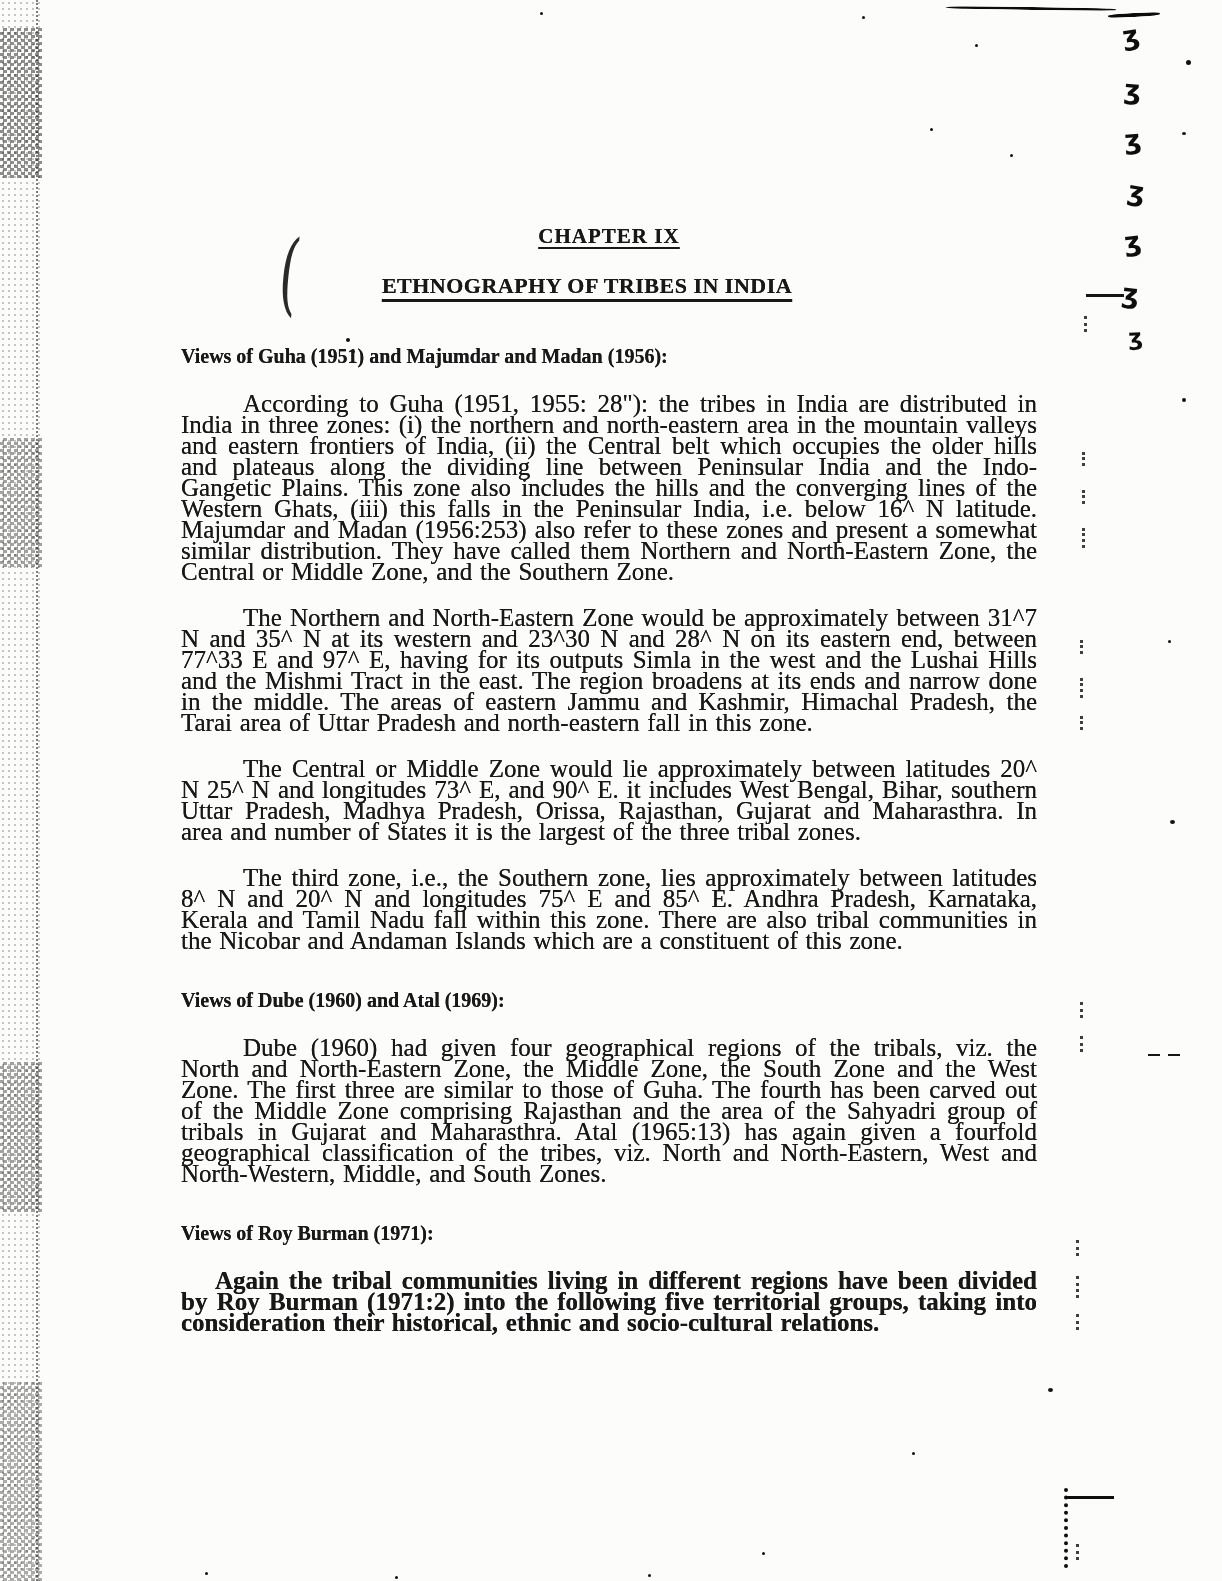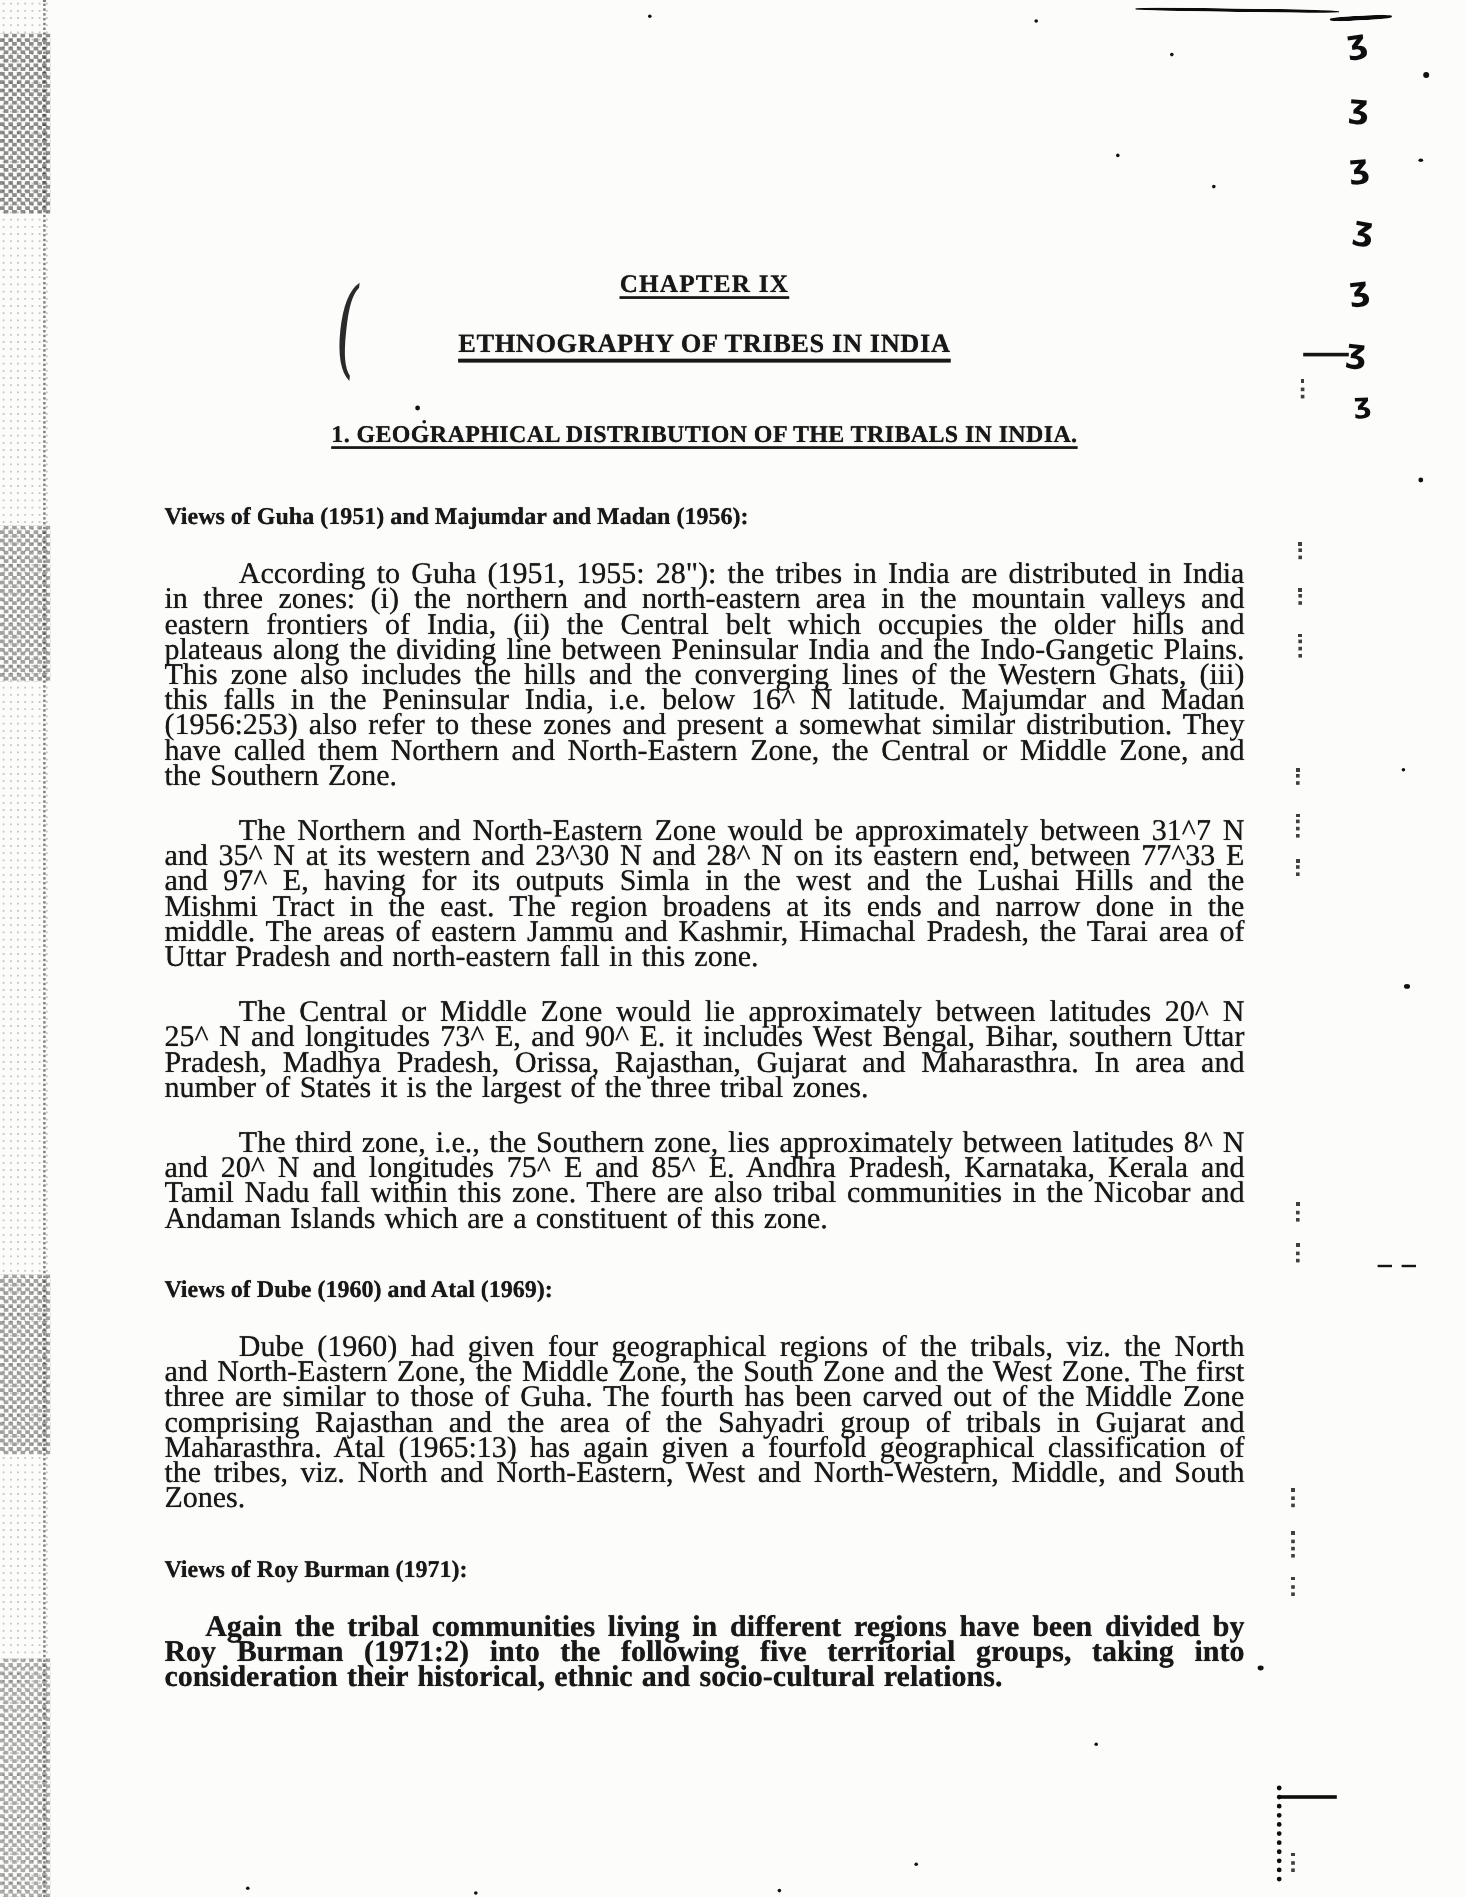--- a/index.html
+++ b/index.html
@@ -14,21 +14,21 @@
     color: #181818;
   }
 
   
   .content {
     position: absolute;
     left: 137px;
     top: 224px;
     width: 900px;
   }
-  .content * { text-shadow: 0 0 0.6px rgba(10,10,10,0.85); }
+  .content * { text-shadow: 0 0 0.6px rgba(10,10,10,0.85); margin-left: 44px; }
 
   .chapter-label {
     text-align: center;
     font-weight: bold;
     font-size: 21px;
     letter-spacing: 1px;
     text-decoration: underline;
     text-decoration-thickness: 2px;
     text-underline-offset: 4px;
   }
@@ -177,21 +177,20 @@
   <div class="speckle" style="left:1048px;top:1388px;width:5px;height:4px;"></div>
   <div class="speckle" style="left:912px;top:1452px;width:3px;height:3px;"></div>
   <div class="speckle" style="left:205px;top:1572px;width:3px;height:3px;"></div>
   <div class="speckle" style="left:395px;top:1576px;width:3px;height:3px;"></div>
   <div class="speckle" style="left:648px;top:1574px;width:3px;height:3px;"></div>
   <div class="speckle" style="left:762px;top:1552px;width:3px;height:3px;"></div>
 
   <main class="content">
     <div class="chapter-label">CHAPTER IX</div>
     <h1 class="doc-title">ETHNOGRAPHY OF TRIBES IN INDIA</h1>
-    <h2 class="section-heading">1.  GEOGRAPHICAL DISTRIBUTION OF THE TRIBALS IN INDIA.</h2>
 
     <section>
       <h3 class="sub-heading">Views of Guha (1951) and Majumdar and Madan (1956):</h3>
       <p class="para">According to Guha (1951, 1955: 28"): the tribes in India are distributed in India in three zones: (i) the northern and north-eastern area in the mountain valleys and eastern frontiers of India, (ii) the Central belt which occupies the older hills and plateaus along the dividing line between Peninsular India and the Indo-Gangetic Plains. This zone also includes the hills and the converging lines of the Western Ghats, (iii) this falls in the Peninsular India, i.e. below 16^ N latitude. Majumdar and Madan (1956:253) also refer to these zones and present a somewhat similar distribution. They have called them Northern and North-Eastern Zone, the Central or Middle Zone, and the Southern Zone.</p>
       <p class="para">The Northern and North-Eastern Zone would be approximately between 31^7 N and 35^ N at its western and 23^30 N and 28^ N on its eastern end, between 77^33 E and 97^ E, having for its outputs Simla in the west and the Lushai Hills and the Mishmi Tract in the east. The region broadens at its ends and narrow done in the middle. The areas of eastern Jammu and Kashmir, Himachal Pradesh, the Tarai area of Uttar Pradesh and north-eastern fall in this zone.</p>
       <p class="para">The Central or Middle Zone would lie approximately between latitudes 20^ N 25^ N and longitudes 73^ E, and 90^ E. it includes West Bengal, Bihar, southern Uttar Pradesh, Madhya Pradesh, Orissa, Rajasthan, Gujarat and Maharasthra. In area and number of States it is the largest of the three tribal zones.</p>
       <p class="para">The third zone, i.e., the Southern zone, lies approximately between latitudes 8^ N and 20^ N and longitudes 75^ E and 85^ E. Andhra Pradesh, Karnataka, Kerala and Tamil Nadu fall within this zone. There are also tribal communities in the Nicobar and Andaman Islands which are a constituent of this zone.</p>
     </section>
 
     <section>

